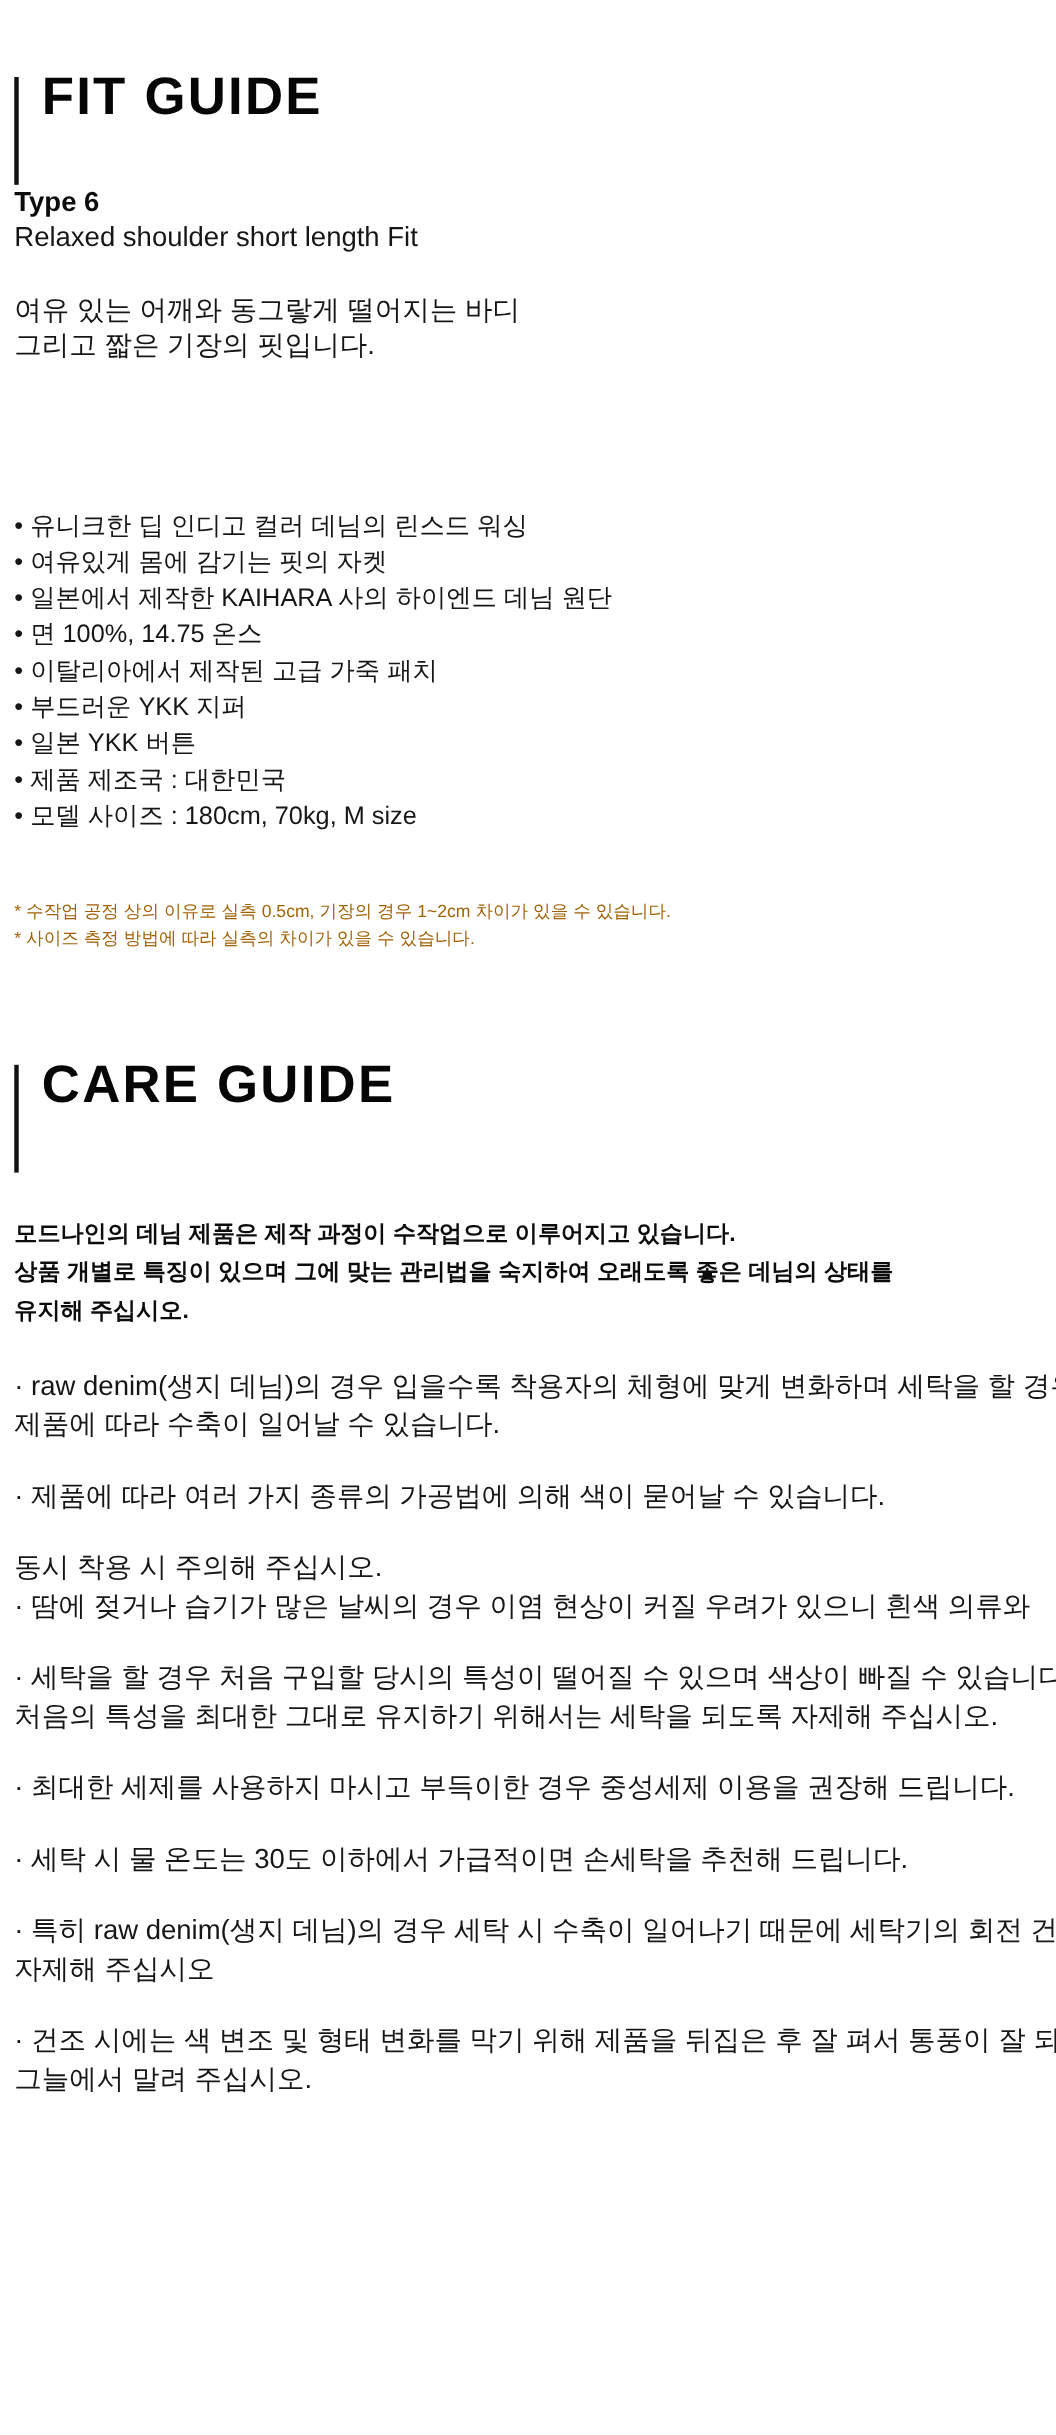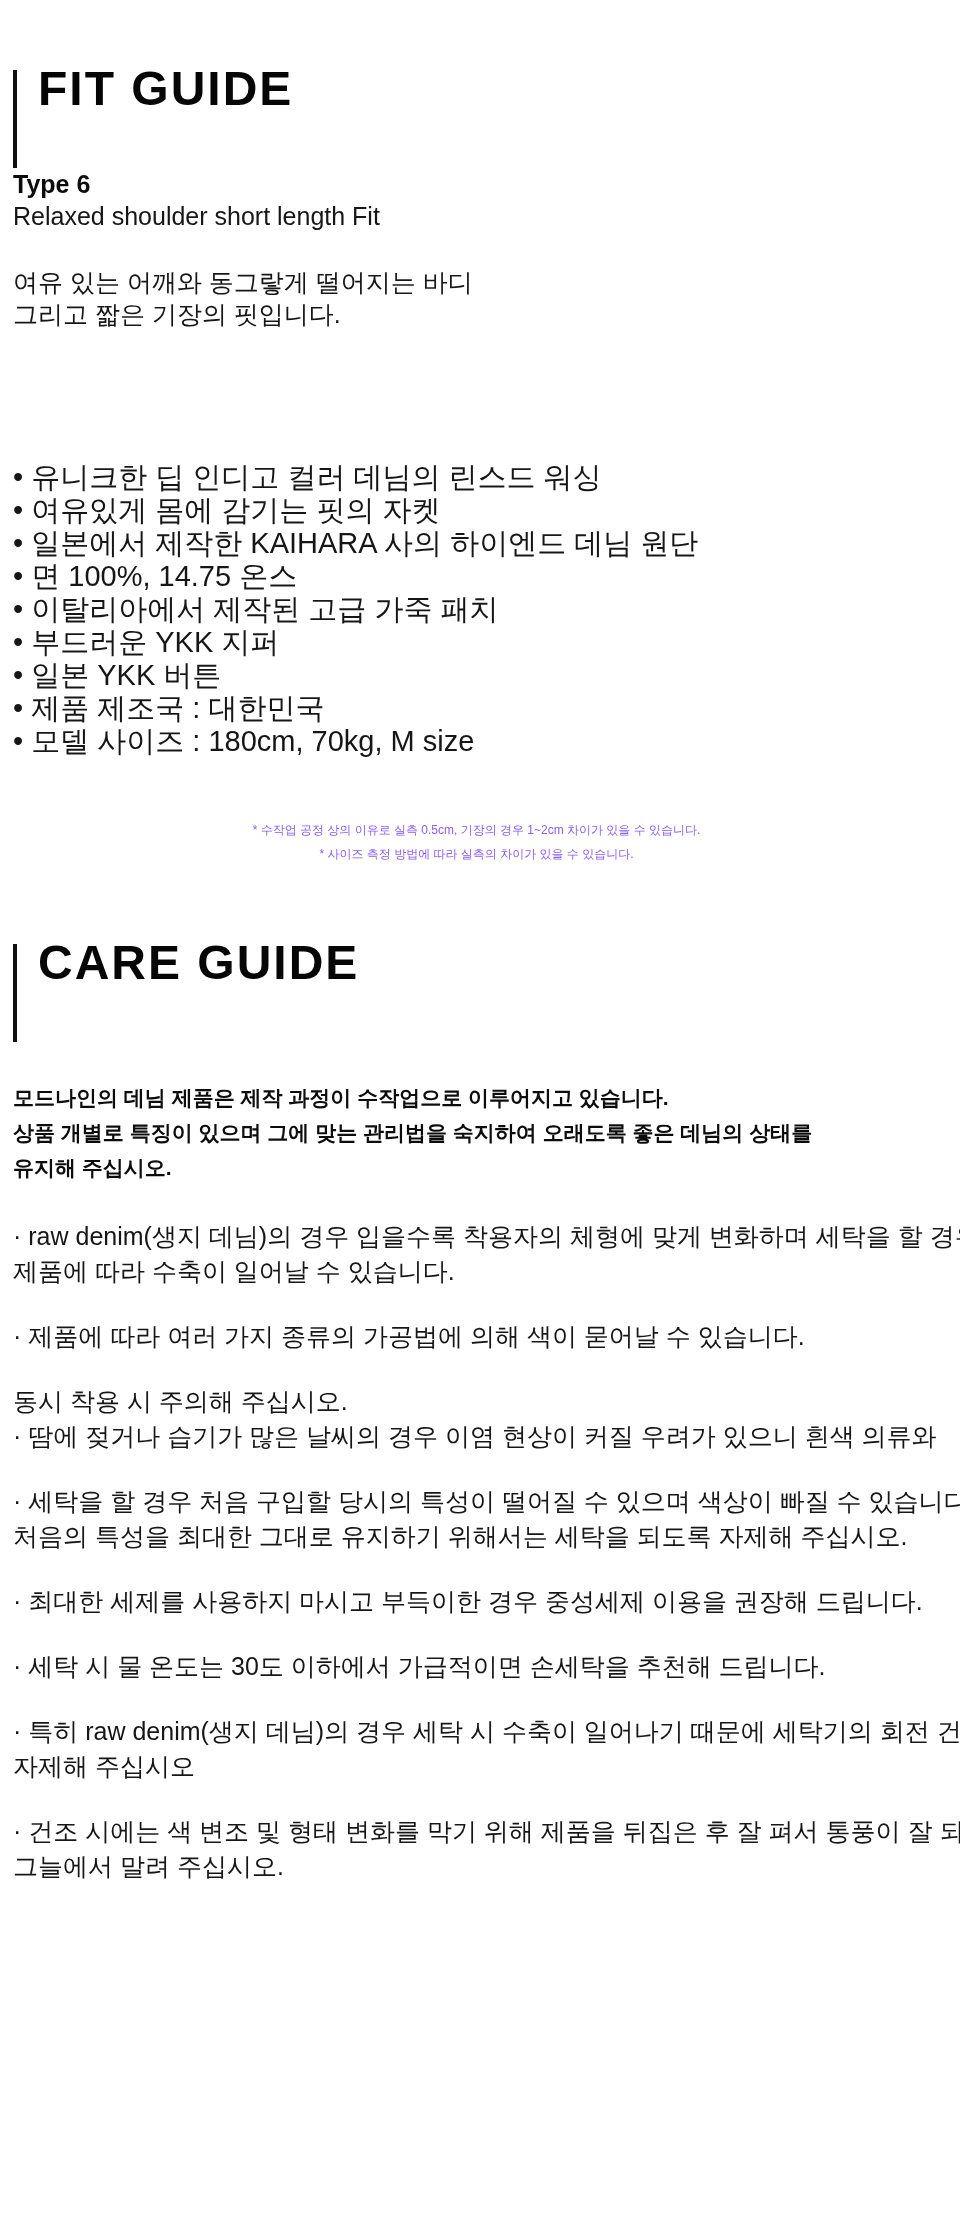--- a/index.html
+++ b/index.html
@@ -27,25 +27,25 @@
 
   .line { white-space: nowrap; }
 
   
   .fit-type { font-size: 25px; line-height: 32px; color: #161616; }
   .fit-type .bold { font-weight: 700; color: #0c0c0c; }
   .fit-body { margin-top: 34px; font-size: 25px; line-height: 32px; color: #161616; }
 
   
   .desc-section { margin-top: 131px; }
-  .bullets { margin-top: 55px; font-size: 29px; line-height: 33px; color: #161616; }
-  .notes { margin-top: 60px; font-size: 12px; line-height: 24px; color: #8b5cf6; text-align: center; }
+  .bullets { margin-top: 55px; font-size: 23px; line-height: 33px; color: #161616; }
+  .notes { margin-top: 60px; font-size: 16px; line-height: 24px; color: #a16207; }
 
   
-  .care-section { margin-top: 78px; }
+  .care-section { margin-top: 102px; }
   .care-intro { margin-top: 38px; font-size: 21px; line-height: 35px; font-weight: 700; color: #0c0c0c; }
   .care-item { margin-top: 30px; font-size: 25px; line-height: 35px; color: #161616; }
   .care-item.first { margin-top: 34px; }
 </style>
 </head>
 <body>
 
 <div class="page">
 
   <section>

